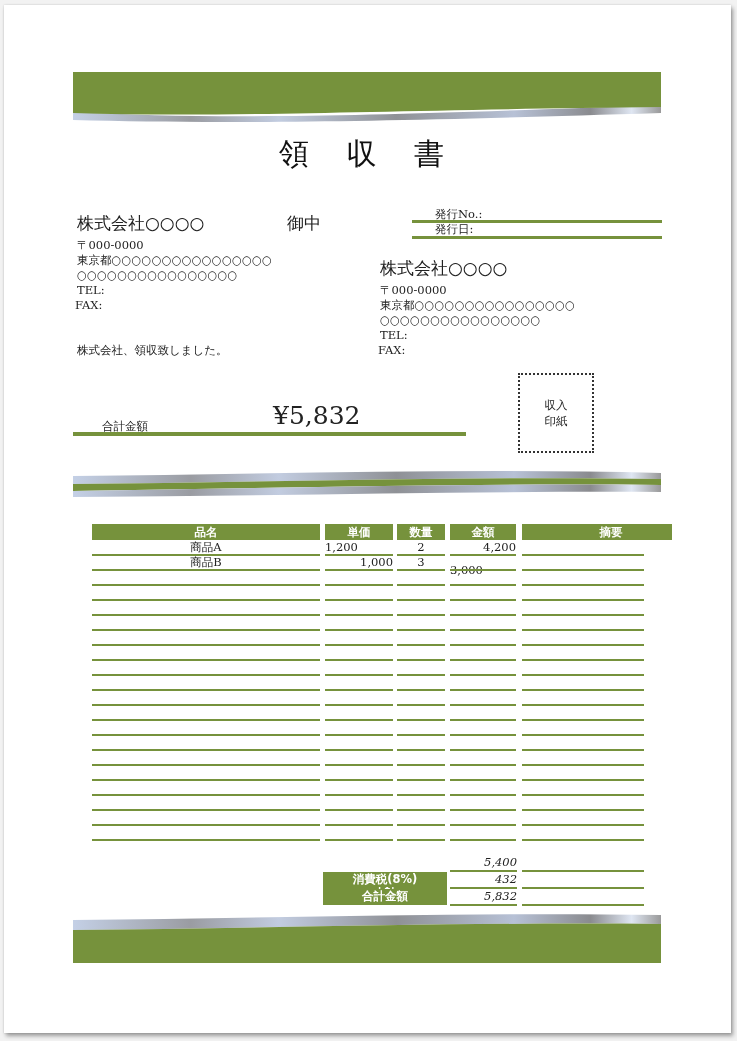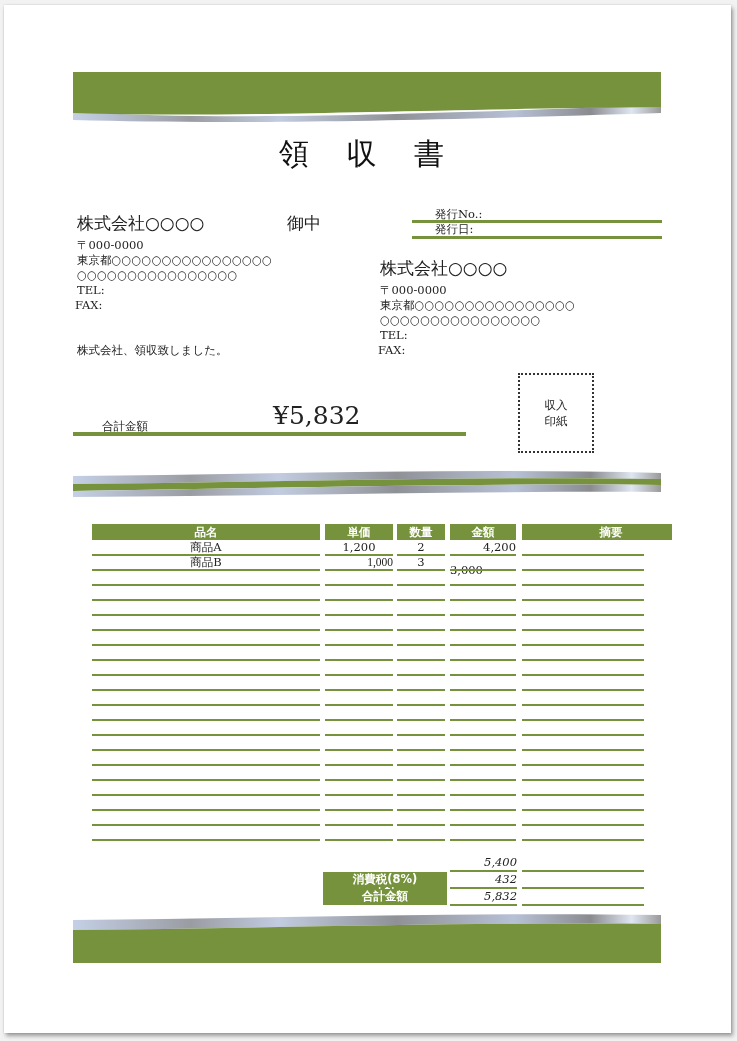--- a/index.html
+++ b/index.html
@@ -96,33 +96,33 @@
 <div>
   <div class="th" style="left:92px;width:228px;">品名</div>
   <div class="th" style="left:325px;width:68px;">単価</div>
   <div class="th" style="left:397px;width:48px;">数量</div>
   <div class="th" style="left:450px;width:66px;">金額</div>
   <div class="th" style="left:522px;width:122px;padding-left:28px;">摘要</div>
   <div id="rows">
       <div>
         <div class="cell" style="left: 92px; width: 228px; top: 541px; text-align: center;">商品A</div>
         <div class="rline" style="left: 92px; width: 228px; top: 554px;"></div>
-        <div class="cell" style="left: 325px; width: 68px; top: 541px; text-align: center;">1,200</div>
+        <div class="cell" style="left: 325px; width: 68px; top: 541px; text-align: left;">1,200</div>
         <div class="rline" style="left: 325px; width: 68px; top: 554px;"></div>
         <div class="cell" style="left: 397px; width: 48px; top: 541px; text-align: center;">2</div>
         <div class="rline" style="left: 397px; width: 48px; top: 554px;"></div>
         <div class="cell" style="left: 450px; width: 66px; top: 541px; text-align: right;">4,200</div>
         <div class="rline" style="left: 450px; width: 66px; top: 554px;"></div>
         <div class="cell" style="left: 522px; width: 122px; top: 541px; text-align: left;"></div>
         <div class="rline" style="left: 522px; width: 122px; top: 554px;"></div>
       </div>
       <div>
         <div class="cell" style="left: 92px; width: 228px; top: 556px; text-align: center;">商品B</div>
         <div class="rline" style="left: 92px; width: 228px; top: 569px;"></div>
-        <div class="cell" style="left: 325px; width: 68px; top: 556px; text-align: right; font-family: Liberation Serif, serif;">1,000</div>
+        <div class="cell" style="left: 325px; width: 68px; top: 556px; text-align: right;">1,000</div>
         <div class="rline" style="left: 325px; width: 68px; top: 569px;"></div>
         <div class="cell" style="left: 397px; width: 48px; top: 556px; text-align: center;">3</div>
         <div class="rline" style="left: 397px; width: 48px; top: 569px;"></div>
         <div class="cell" style="left: 450px; width: 66px; top: 564px; text-align: left;">3,000</div>
         <div class="rline" style="left: 450px; width: 66px; top: 569px;"></div>
         <div class="cell" style="left: 522px; width: 122px; top: 556px; text-align: left;"></div>
         <div class="rline" style="left: 522px; width: 122px; top: 569px;"></div>
       </div>
       <div>
         <div class="cell" style="left: 92px; width: 228px; top: 571px; text-align: center;"></div>

